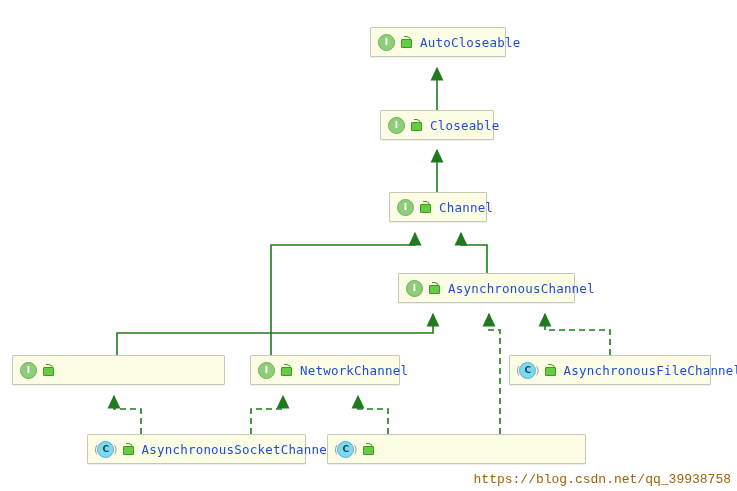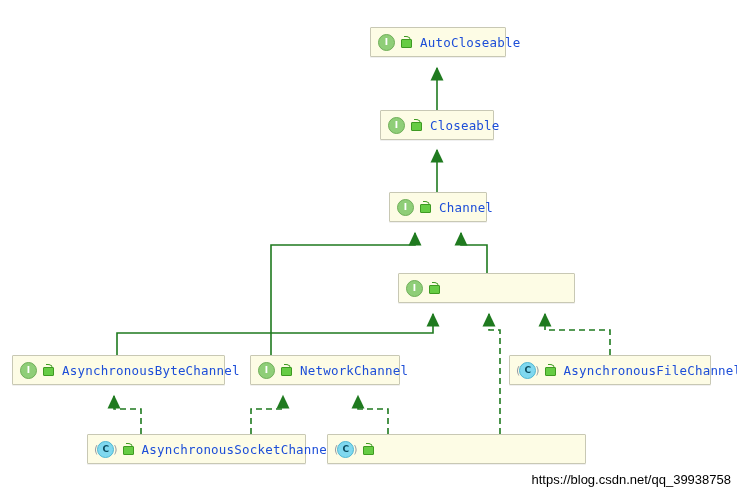--- a/index.html
+++ b/index.html
@@ -105,23 +105,23 @@
     margin-left: 9px;
     font-family: "DejaVu Sans Mono", monospace;
     font-size: 12.5px;
     color: #1d4ed8;
     letter-spacing: 0.2px;
   }
   #watermark {
     position: absolute;
     right: 6px;
     bottom: 4px;
-    font-family: Liberation Sans, sans-serif;
+    font-family: Liberation Mono, monospace;
     font-size: 13px;
-    color: #000000;
+    color: #a16207;
     white-space: nowrap;
     user-select: none;
   }
 </style>
 </head>
 <body>
 
 <div id="diagram-canvas">
 
   <svg id="edge-layer" viewBox="0 0 737 491" width="737" height="491" xmlns="http://www.w3.org/2000/svg">
@@ -189,31 +189,31 @@
   </div>
 
   <div class="uml-node" style="left:398px; top:273px; width:177px;">
     <span class="node-icons">
       <span class="icon-type iface">I</span>
       <span class="icon-lock">
         <span class="lock-shackle"></span>
           <span class="lock-body"></span>
       </span>
     </span>
+    <span class="node-label">AsynchronousChannel</span>
   </div>
 
   <div class="uml-node" style="left:12px; top:355px; width:213px;">
     <span class="node-icons">
       <span class="icon-type iface">I</span>
       <span class="icon-lock">
         <span class="lock-shackle"></span>
           <span class="lock-body"></span>
       </span>
     </span>
-    <span class="node-label">AsynchronousByteChannel</span>
   </div>
 
   <div class="uml-node" style="left:250px; top:355px; width:150px;">
     <span class="node-icons">
       <span class="icon-type iface">I</span>
       <span class="icon-lock">
         <span class="lock-shackle"></span>
           <span class="lock-body"></span>
       </span>
     </span>

